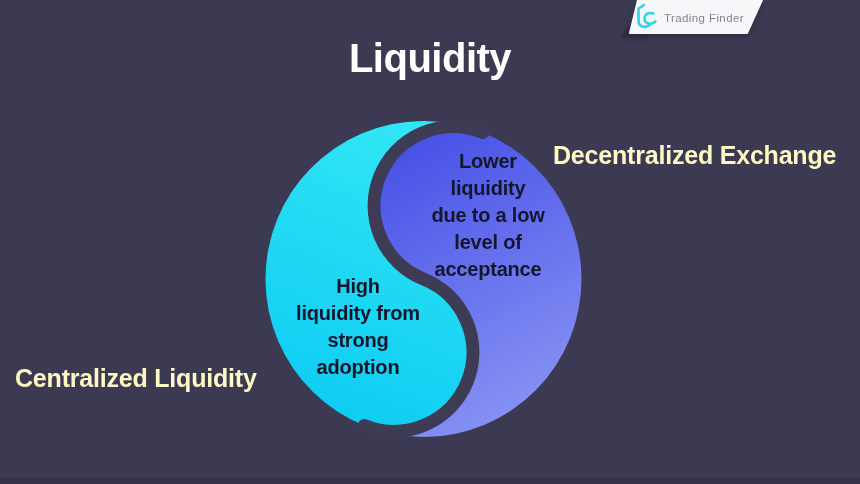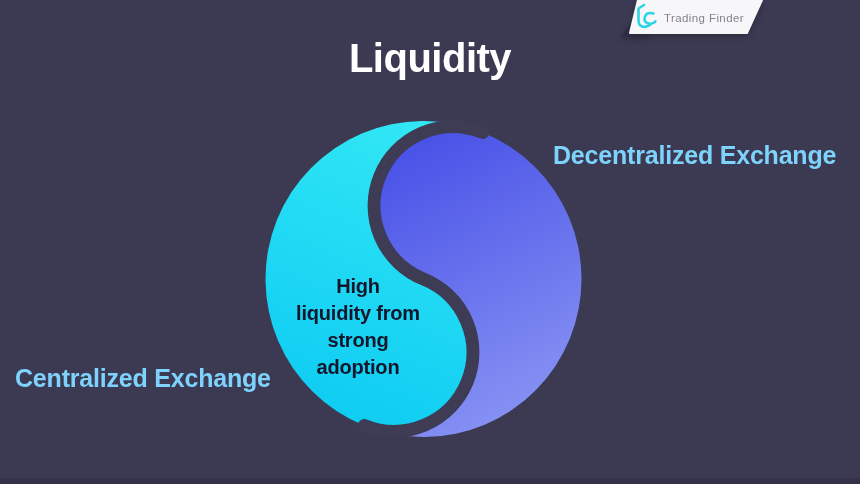--- a/index.html
+++ b/index.html
@@ -31,21 +31,21 @@
     position:absolute;width:160px;
     font-size:20px;font-weight:700;line-height:27px;
     color:#14162c;text-align:center;white-space:pre-line;
     letter-spacing:-0.2px;
   }
   .lobe-text.dex{left:408px;top:148px;}
   .lobe-text.cex{left:278px;top:273px;}
 
   .side-label{
     position:absolute;
-    font-size:25px;font-weight:700;color:#7dd3fc;
+    font-size:25px;font-weight:700;color:#fef9c3;
     letter-spacing:-0.2px;white-space:nowrap;
   }
   .side-label.left{left:15px;top:364px;}
   .side-label.right{left:553px;top:141px;}
 
   .bottom-bar{
     position:absolute;left:0;right:0;bottom:0;height:6px;
     background:#343149;
   }
 </style>
@@ -67,26 +67,31 @@
         <stop offset="1" stop-color="#8f9bf5"></stop>
       </linearGradient>
     </defs>
     <g transform="translate(423.5,279) rotate(22)">
       <path d="M 0,-158 A 158,158 0 0 0 0,158 A 79,79 0 0 0 0,0 A 79,79 0 0 1 0,-158 Z" fill="url(#gCyan)"></path>
       <path d="M 0,-158 A 158,158 0 0 1 0,158 A 79,79 0 0 0 0,0 A 79,79 0 0 1 0,-158 Z" fill="url(#gBlue)"></path>
       <path d="M 0,-158 A 79,79 0 0 0 0,0 A 79,79 0 0 1 0,158" fill="none" stroke-width="13" stroke-linecap="round" stroke="#3e3b55"></path>
     </g>
   </svg>
 
+  <div class="lobe-text dex">Lower
+liquidity
+due to a low
+level of
+acceptance</div>
   <div class="lobe-text cex">High
 liquidity from
 strong
 adoption</div>
 
-  <div class="side-label left">Centralized Exchange</div>
+  <div class="side-label left">Centralized Liquidity</div>
   <div class="side-label right">Decentralized Exchange</div>
 
   <div class="badge">
     <svg width="172" height="46" viewBox="0 0 172 46">
       <polygon points="18,37 31,19 46,37" fill="#2d2b41"></polygon>
       <polygon points="35,0 159,0 144,33 27,33" stroke="#f7f7f9" stroke-width="2" stroke-linejoin="round" fill="#f7f7f9"></polygon>
       <g fill="none" stroke-width="2.6" stroke-linecap="round" stroke-linejoin="round" stroke="#2bd4e6">
         <path d="M 41,5 L 35.5,8.5 L 35.5,20.5 Q 35.5,27 42,27 L 47,25"></path>
         <path d="M 50.5,13.5 Q 43.5,11.5 41.8,17 Q 40.3,22.5 46,23.6 Q 50.3,24.2 52.3,21.4"></path>
       </g>

